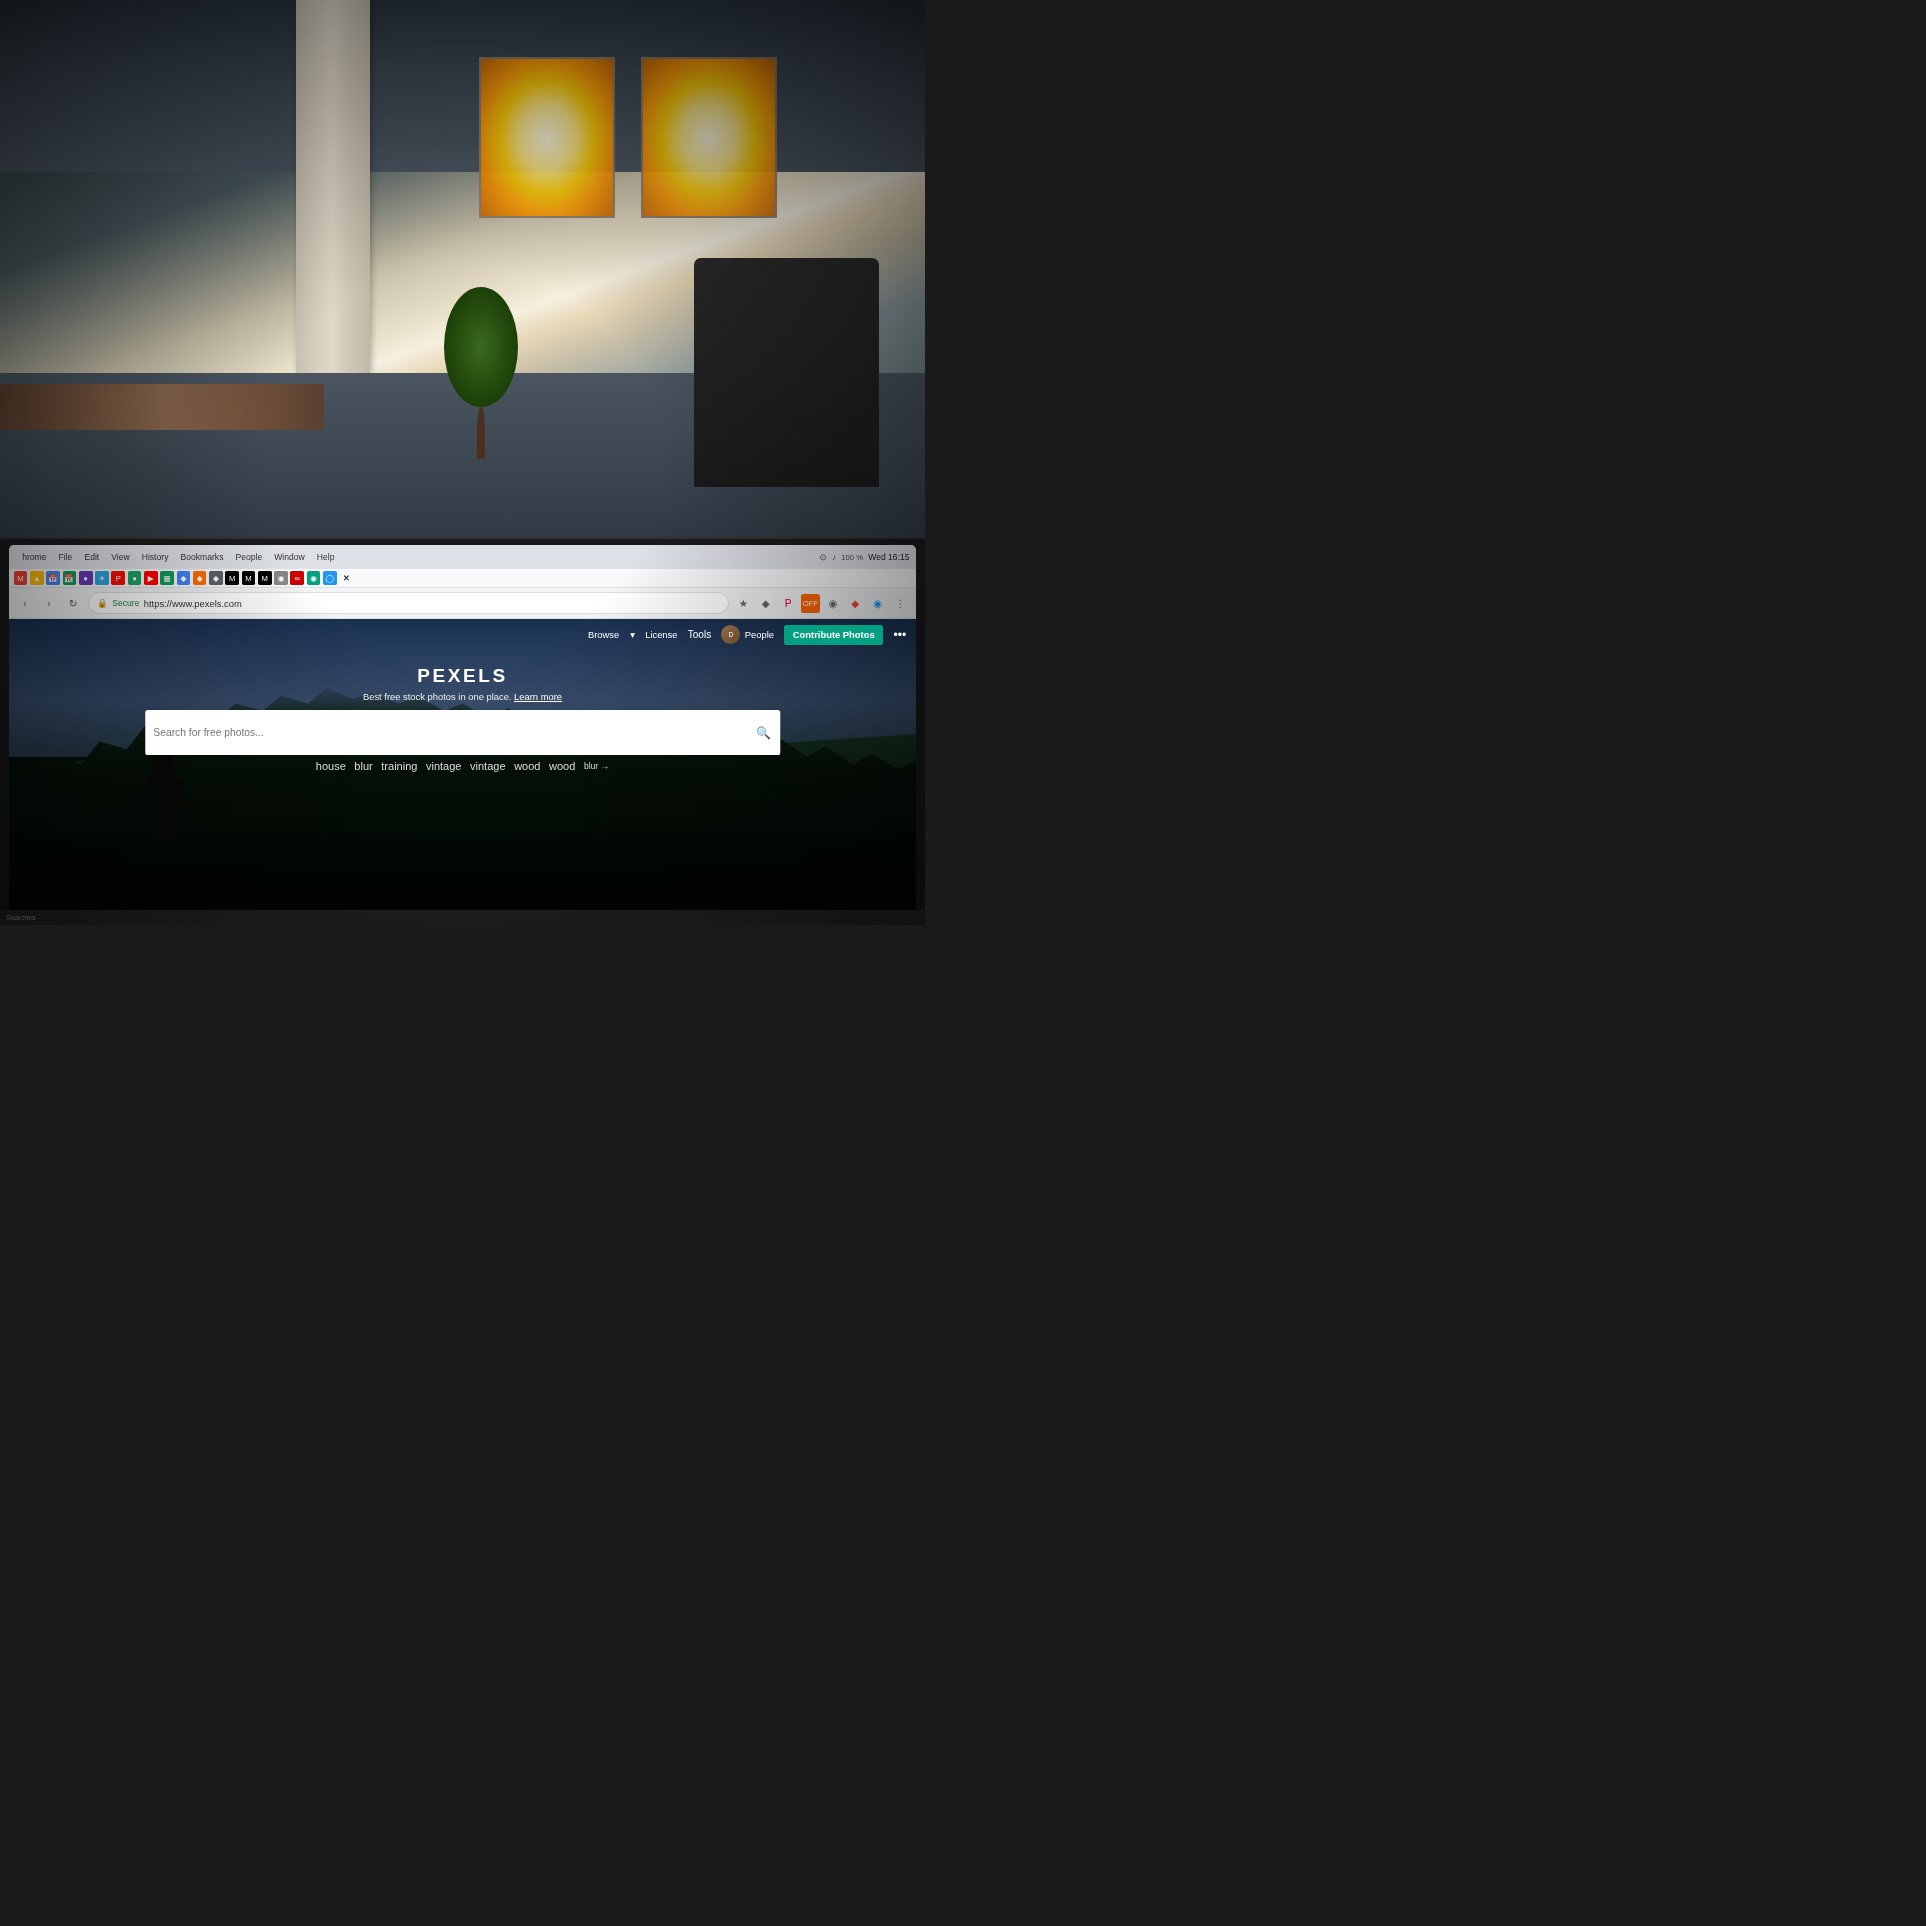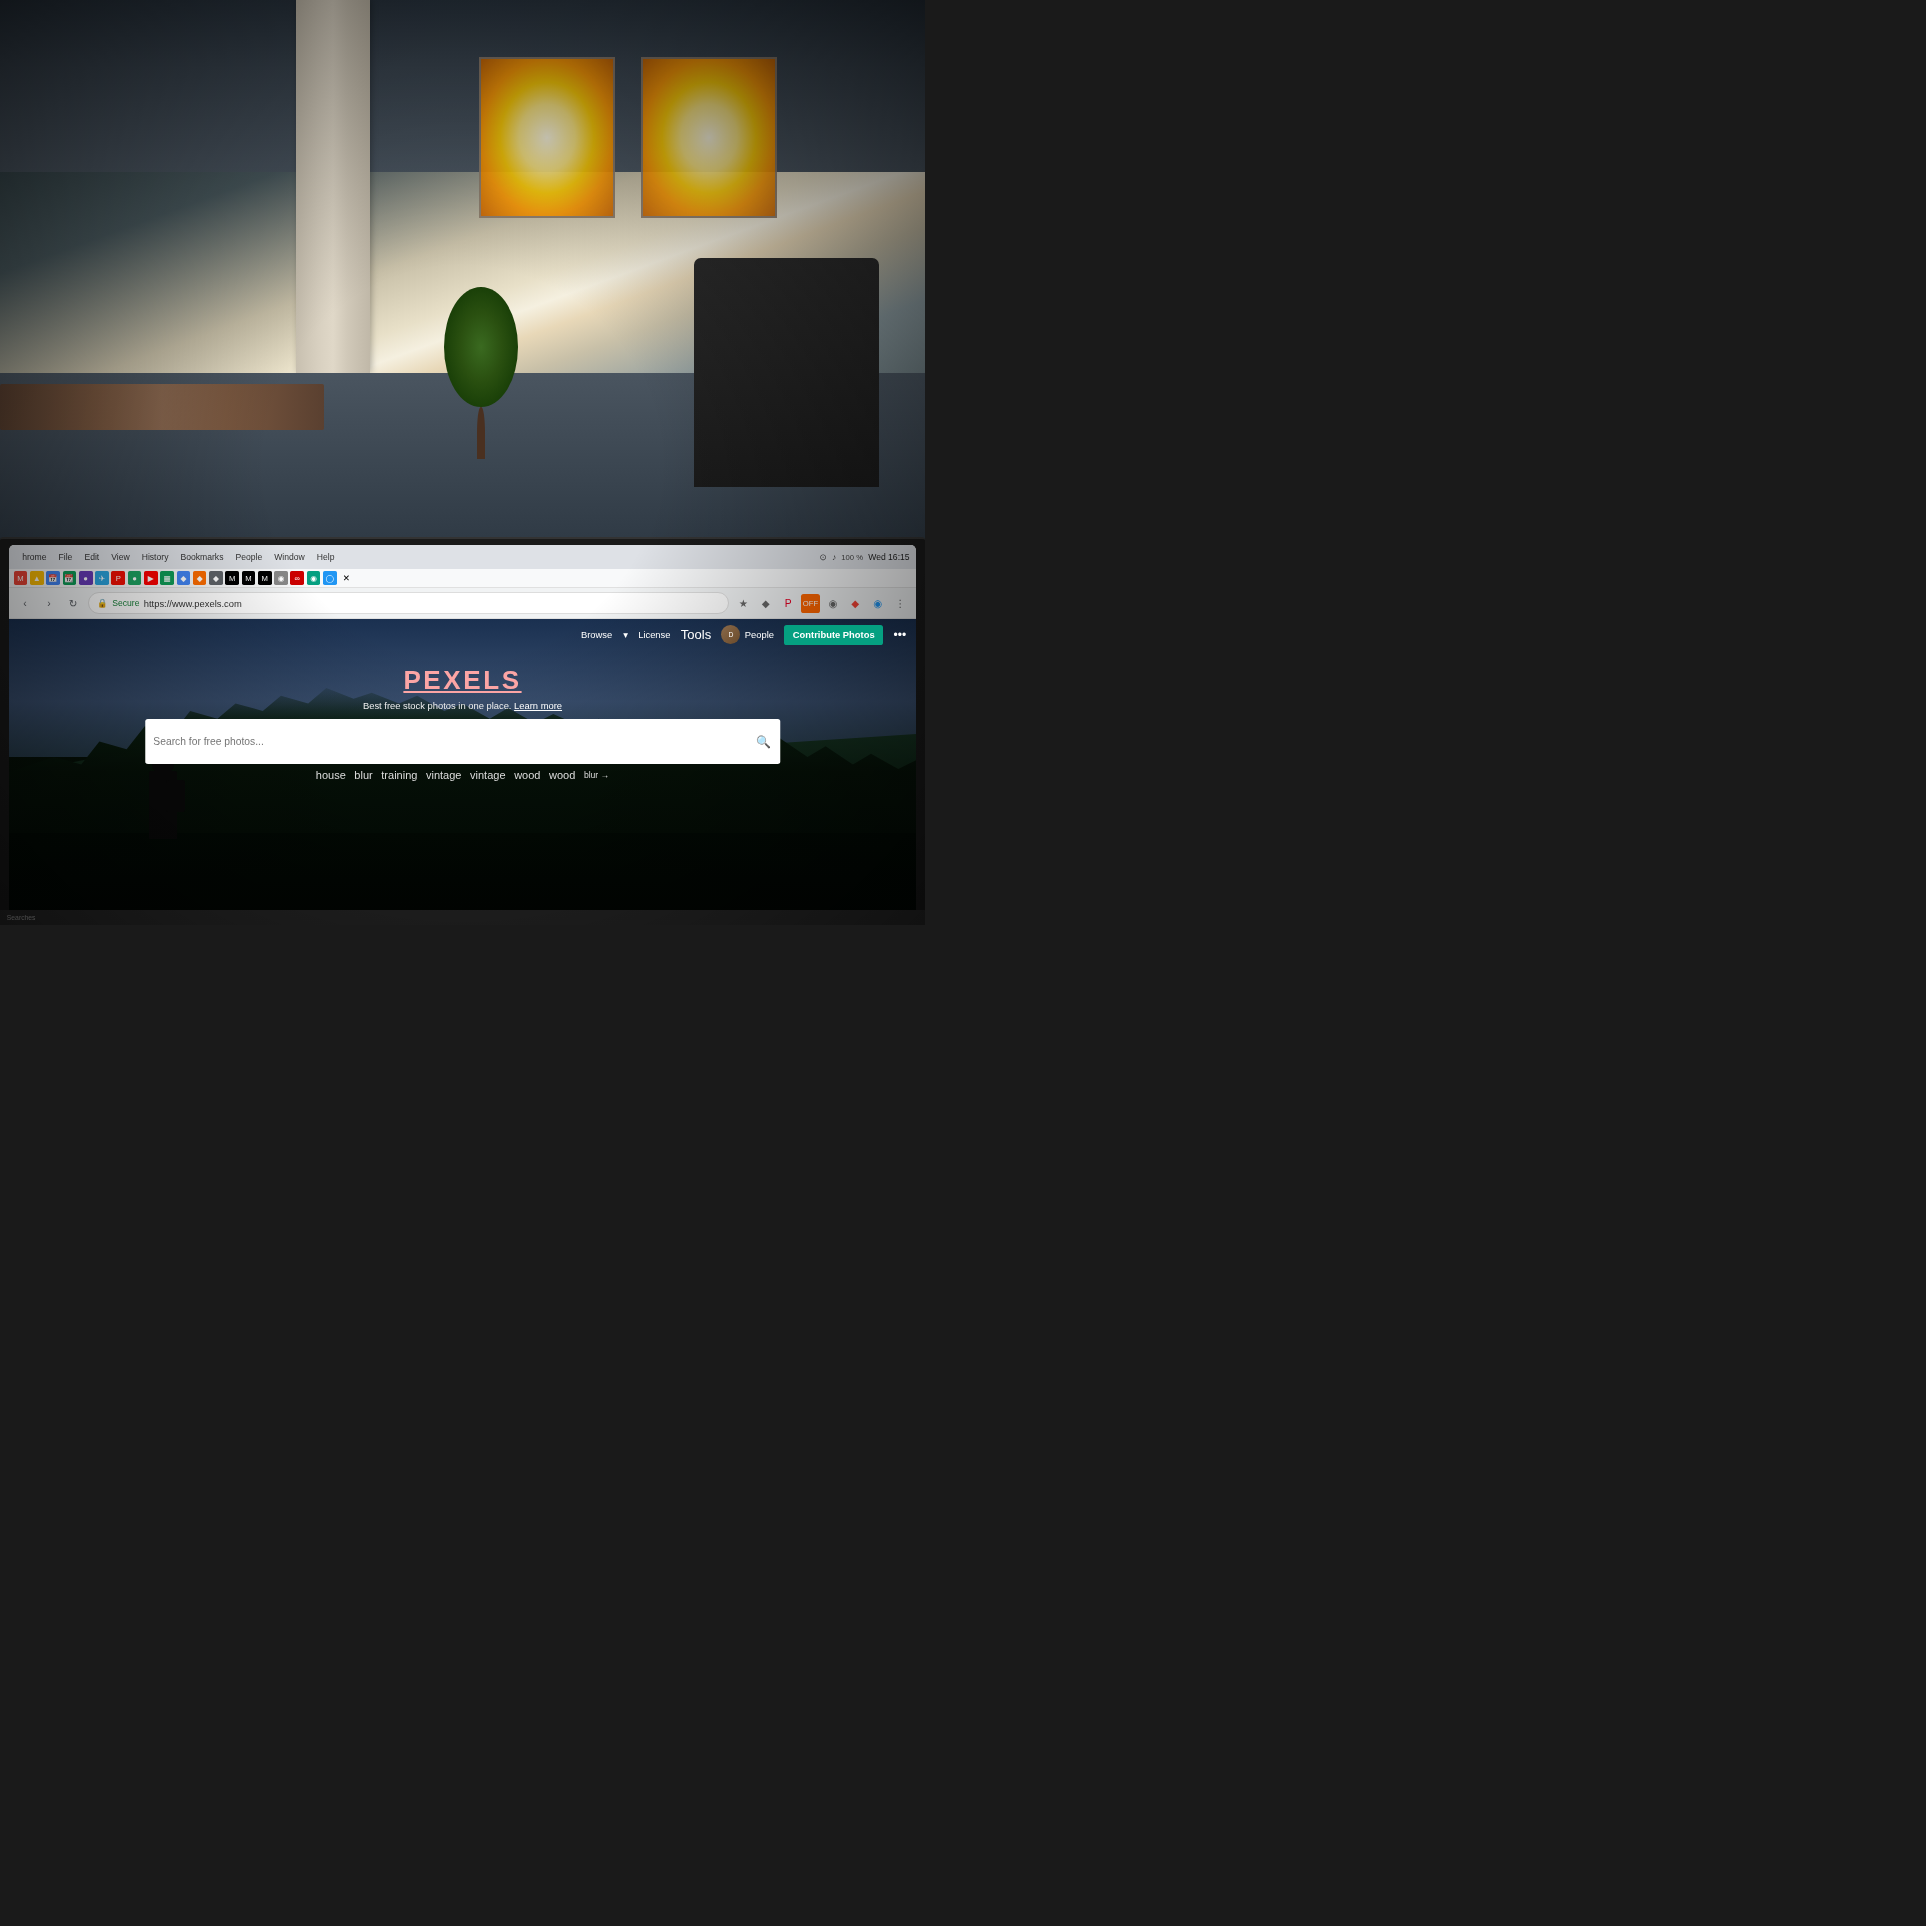--- a/index.html
+++ b/index.html
@@ -423,21 +423,21 @@
       gap: 11px;
     }
 
     .pexels-nav-link-license {
       color: #fff;
       font-size: 9.4px;
     }
 
     .pexels-nav-tools {
       color: #fff;
-      font-size: 13px;
+      font-size: 10px;
     }
 
     .pexels-nav-user {
       display: flex;
       align-items: center;
       gap: 4.3px;
       color: #fff;
       font-size: 9.4px;
       cursor: pointer;
     }
@@ -480,26 +480,25 @@
       left: 50%;
       transform: translateX(-50%);
       width: 70%;
       display: flex;
       flex-direction: column;
       align-items: center;
       z-index: 5;
     }
 
     .pexels-logo {
-      font-size: 26px;
+      font-size: 19px;
       font-weight: 800;
-      color: #fca5a5;
+      color: #ffffff;
       letter-spacing: 2.6px;
       text-transform: uppercase;
-      text-decoration: underline;
     }
 
     .pexels-tagline {
       font-size: 9.4px;
       color: #eee;
       margin-top: 3.4px;
       text-align: center;
     }
 
     .pexels-tagline a {

